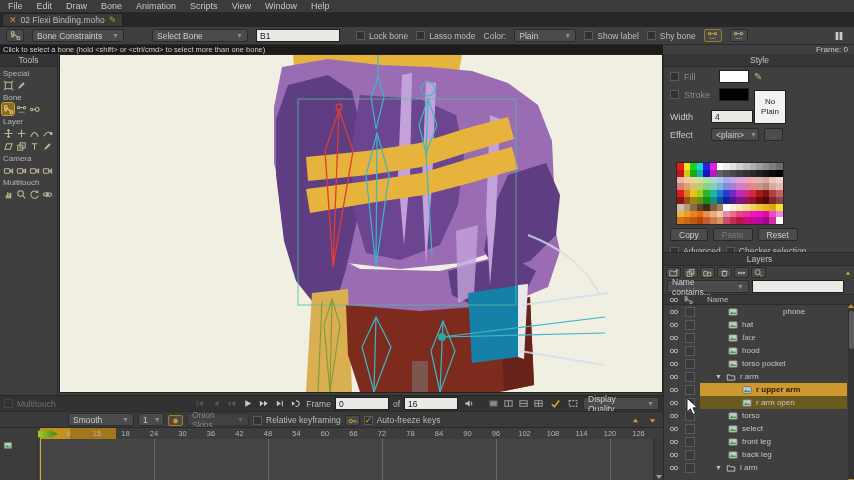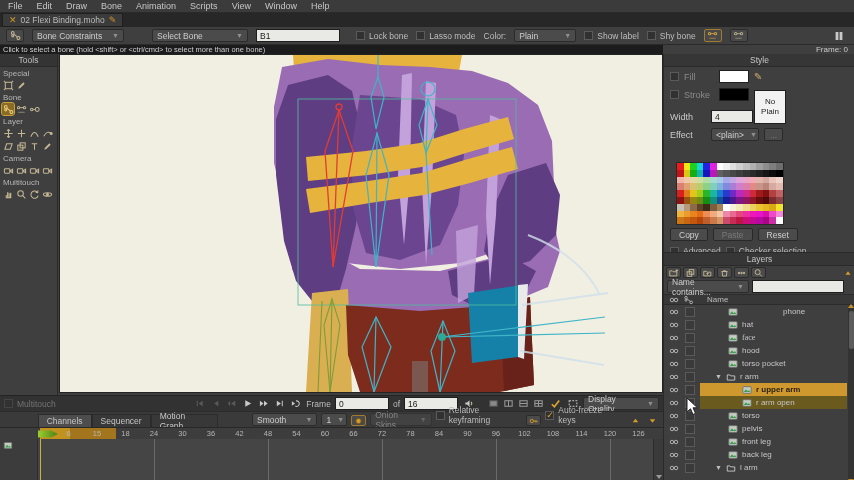--- a/index.html
+++ b/index.html
@@ -876,21 +876,21 @@
               </svg>
             </span>
             <span class="lcheck"></span>
             <span class="lcontent" style="padding-left: 32px;">
               <span>
                 <svg width="12" height="10" viewBox="0 0 12 12" fill="none" stroke="#c3b794" stroke-width="1.1">
                   <rect x="1" y="2" width="10" height="8" rx="1" fill="#c2cdc0" stroke="#6e6e6e"></rect>
                   <path d="M2 8.5 L4.8 5 L6.8 7.6 L8.3 6 L10 8.5 Z" fill="#3f9e52" stroke="none"></path>
                 </svg>
               </span>
-              <span class="lname">pelvis</span>
+              <span class="lname">select</span>
             </span>
           </div>
           <div class="lrow">
             <div class="hl"></div>
             <span class="eyecell">
               <svg width="12" height="10" viewBox="0 0 12 12" fill="none" stroke="#b8b8b8" stroke-width="1.1">
                 <circle cx="3.6" cy="6" r="2.1"></circle>
                 <circle cx="8.4" cy="6" r="2.1"></circle>
                 <path d="M5.7 6 h0.6"></path>
               </svg>
@@ -1048,25 +1048,20 @@
           </svg>
         </span>
       <div class="dd" style="width:76px">
         <span>Display Quality</span>
           <span class="arr">▼</span>
       </div>
     </div>
 
     <div class="tl-row2">
       <span style="width:34px"></span>
-      <span id="tl-tabs" style="display:flex;align-items:end">
-          <span class="tl-tab active">Channels</span>
-          <span class="tl-tab">Sequencer</span>
-          <span class="tl-tab">Motion Graph</span>
-        </span>
       <span style="width:26px"></span>
       <div class="dd" style="width:66px;margin-bottom:1px">
         <span>Smooth</span>
           <span class="arr">▼</span>
       </div>
       <div class="dd" style="width:26px;margin-bottom:1px">
         <span>1</span>
           <span class="arr">▼</span>
       </div>
       <span class="lp-tbtn" id="ic-keydot" style="margin-bottom:1px;border-color:#a07c2c">

